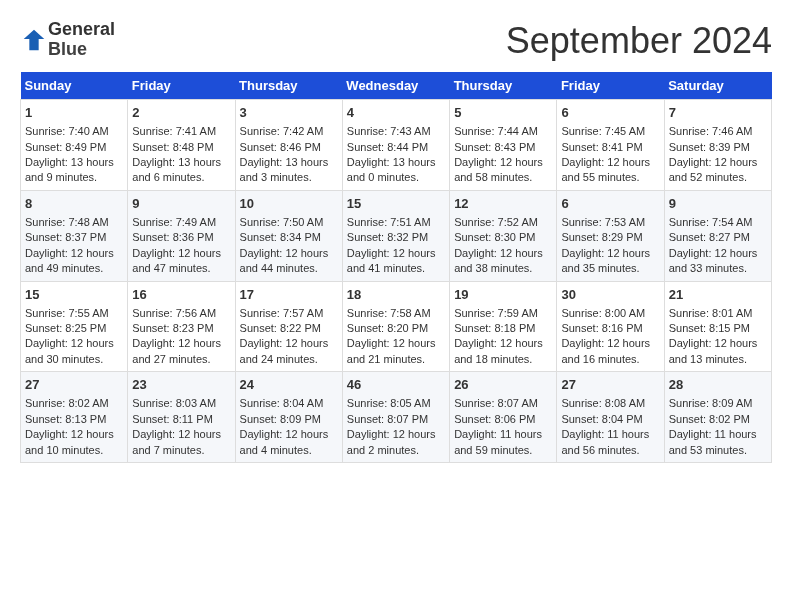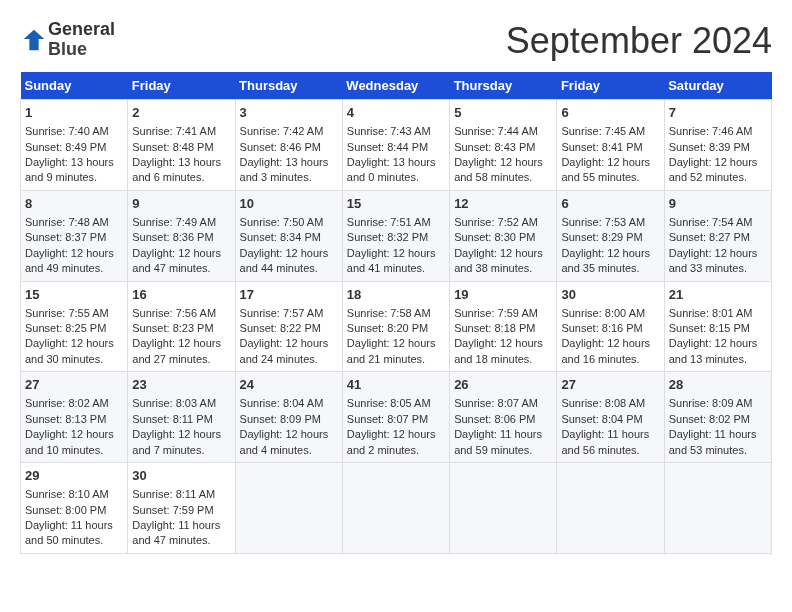--- a/index.html
+++ b/index.html
@@ -139,28 +139,19 @@
         <td><span class="day-num">17</span>Sunrise: 7:57 AM<br>Sunset: 8:22 PM<br>Daylight: 12 hours and 24 minutes.</td>
         <td><span class="day-num">18</span>Sunrise: 7:58 AM<br>Sunset: 8:20 PM<br>Daylight: 12 hours and 21 minutes.</td>
         <td><span class="day-num">19</span>Sunrise: 7:59 AM<br>Sunset: 8:18 PM<br>Daylight: 12 hours and 18 minutes.</td>
         <td><span class="day-num">30</span>Sunrise: 8:00 AM<br>Sunset: 8:16 PM<br>Daylight: 12 hours and 16 minutes.</td>
         <td><span class="day-num">21</span>Sunrise: 8:01 AM<br>Sunset: 8:15 PM<br>Daylight: 12 hours and 13 minutes.</td>
       </tr>
       <tr>
         <td><span class="day-num">27</span>Sunrise: 8:02 AM<br>Sunset: 8:13 PM<br>Daylight: 12 hours and 10 minutes.</td>
         <td><span class="day-num">23</span>Sunrise: 8:03 AM<br>Sunset: 8:11 PM<br>Daylight: 12 hours and 7 minutes.</td>
         <td><span class="day-num">24</span>Sunrise: 8:04 AM<br>Sunset: 8:09 PM<br>Daylight: 12 hours and 4 minutes.</td>
-        <td><span class="day-num">41</span>Sunrise: 8:05 AM<br>Sunset: 8:07 PM<br>Daylight: 12 hours and 2 minutes.</td>
+        <td><span class="day-num">46</span>Sunrise: 8:05 AM<br>Sunset: 8:07 PM<br>Daylight: 12 hours and 2 minutes.</td>
         <td><span class="day-num">26</span>Sunrise: 8:07 AM<br>Sunset: 8:06 PM<br>Daylight: 11 hours and 59 minutes.</td>
         <td><span class="day-num">27</span>Sunrise: 8:08 AM<br>Sunset: 8:04 PM<br>Daylight: 11 hours and 56 minutes.</td>
         <td><span class="day-num">28</span>Sunrise: 8:09 AM<br>Sunset: 8:02 PM<br>Daylight: 11 hours and 53 minutes.</td>
-      </tr>
-      <tr>
-        <td><span class="day-num">29</span>Sunrise: 8:10 AM<br>Sunset: 8:00 PM<br>Daylight: 11 hours and 50 minutes.</td>
-        <td><span class="day-num">30</span>Sunrise: 8:11 AM<br>Sunset: 7:59 PM<br>Daylight: 11 hours and 47 minutes.</td>
-        <td class="empty"></td>
-        <td class="empty"></td>
-        <td class="empty"></td>
-        <td class="empty"></td>
-        <td class="empty"></td>
       </tr>
     </tbody>
 </table>
 
 </body></html>

